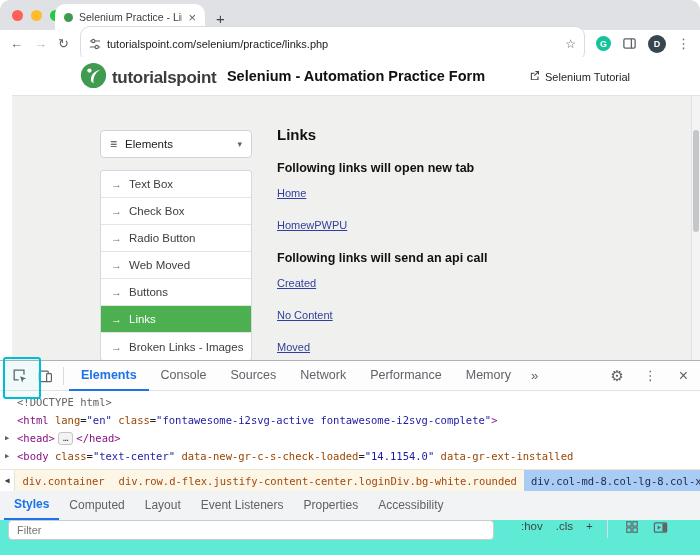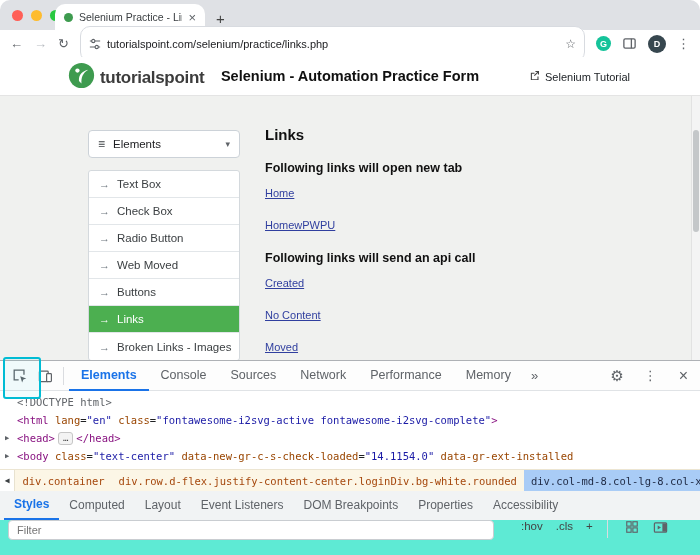--- a/index.html
+++ b/index.html
@@ -22,21 +22,21 @@
   .nav-ic{font-size:13px;color:#5f6368;line-height:1}
   .nav-ic.disabled{color:#b8bcc1}
   .addressbar{flex:1;height:20px;border:1px solid #d8dbe0;border-radius:10px;background:#fff;display:flex;align-items:center;padding:17px 8px;gap:6px;min-width:0}
   .url{flex:1;font-size:11px;color:#202124;white-space:nowrap;overflow:hidden}
   .star{font-size:12px;color:#5f6368;line-height:1}
   .ext-circle{width:15px;height:15px;border-radius:50%;background:#15c39a;color:#fff;font-size:9px;font-weight:bold;display:flex;align-items:center;justify-content:center}
   .avatar{width:18px;height:18px;border-radius:50%;background:#37474f;color:#fff;font-size:9px;display:flex;align-items:center;justify-content:center;font-weight:bold}
   .iconbtn{display:flex;align-items:center;justify-content:center}
 
   
-  .page{position:absolute;top:57px;left:0;right:0;height:303px}
+  .page{position:absolute;top:57px;left:12px;right:0;height:303px}
   .page-header{position:absolute;top:0;left:0;right:0;height:39px;background:#fff;border-bottom:1px solid #e4e4e4}
   .brand{position:absolute;left:68px;top:5px;display:flex;align-items:center;gap:5px}
   .brand-text{font-size:17px;font-weight:bold;color:#3c3c3c;letter-spacing:-0.3px}
   .page-title{position:absolute;left:0;right:0;top:11px;text-align:center;font-size:14.5px;font-weight:bold;color:#101010}
   .header-link{position:absolute;right:70px;top:13px;display:flex;align-items:center;gap:5px;font-size:11px;color:#212529}
 
   .page-body{position:absolute;top:39px;left:0;right:0;bottom:0;background:#f0f1ef;overflow:hidden}
   .sidebar-header{position:absolute;left:88px;top:34px;width:152px;height:28px;background:#fff;border:1px solid #ccd2d8;border-radius:4px;display:flex;align-items:center;padding:0 9px;gap:8px}
   .sb-burger{font-size:12px;color:#3c4043}
   .sb-header-label{font-size:11.5px;color:#202124;flex:1}
@@ -278,21 +278,20 @@
           <div class="crumb">div.row.d-flex.justify-content-center.loginDiv.bg-white.rounded</div>
           <div class="crumb selected">div.col-md-8.col-lg-8.col-xl-8</div>
         </div>
     </div>
 
     <div class="dt-paneltabs" id="panel-tabs">
         <div class="panel-tab active">Styles</div>
         <div class="panel-tab">Computed</div>
         <div class="panel-tab">Layout</div>
         <div class="panel-tab">Event Listeners</div>
-        <div class="panel-tab">DOM Breakpoints</div>
         <div class="panel-tab">Properties</div>
         <div class="panel-tab">Accessibility</div>
       </div>
 
     <div class="dt-filterrow">
       <input class="filter-input" placeholder="Filter" style="">
       <span id="style-toggles" style="display:flex;gap:13px;align-items:center;margin-left:18px">
           <span class="toggle-btn">:hov</span>
           <span class="toggle-btn">.cls</span>
           <span class="toggle-btn">+</span>

